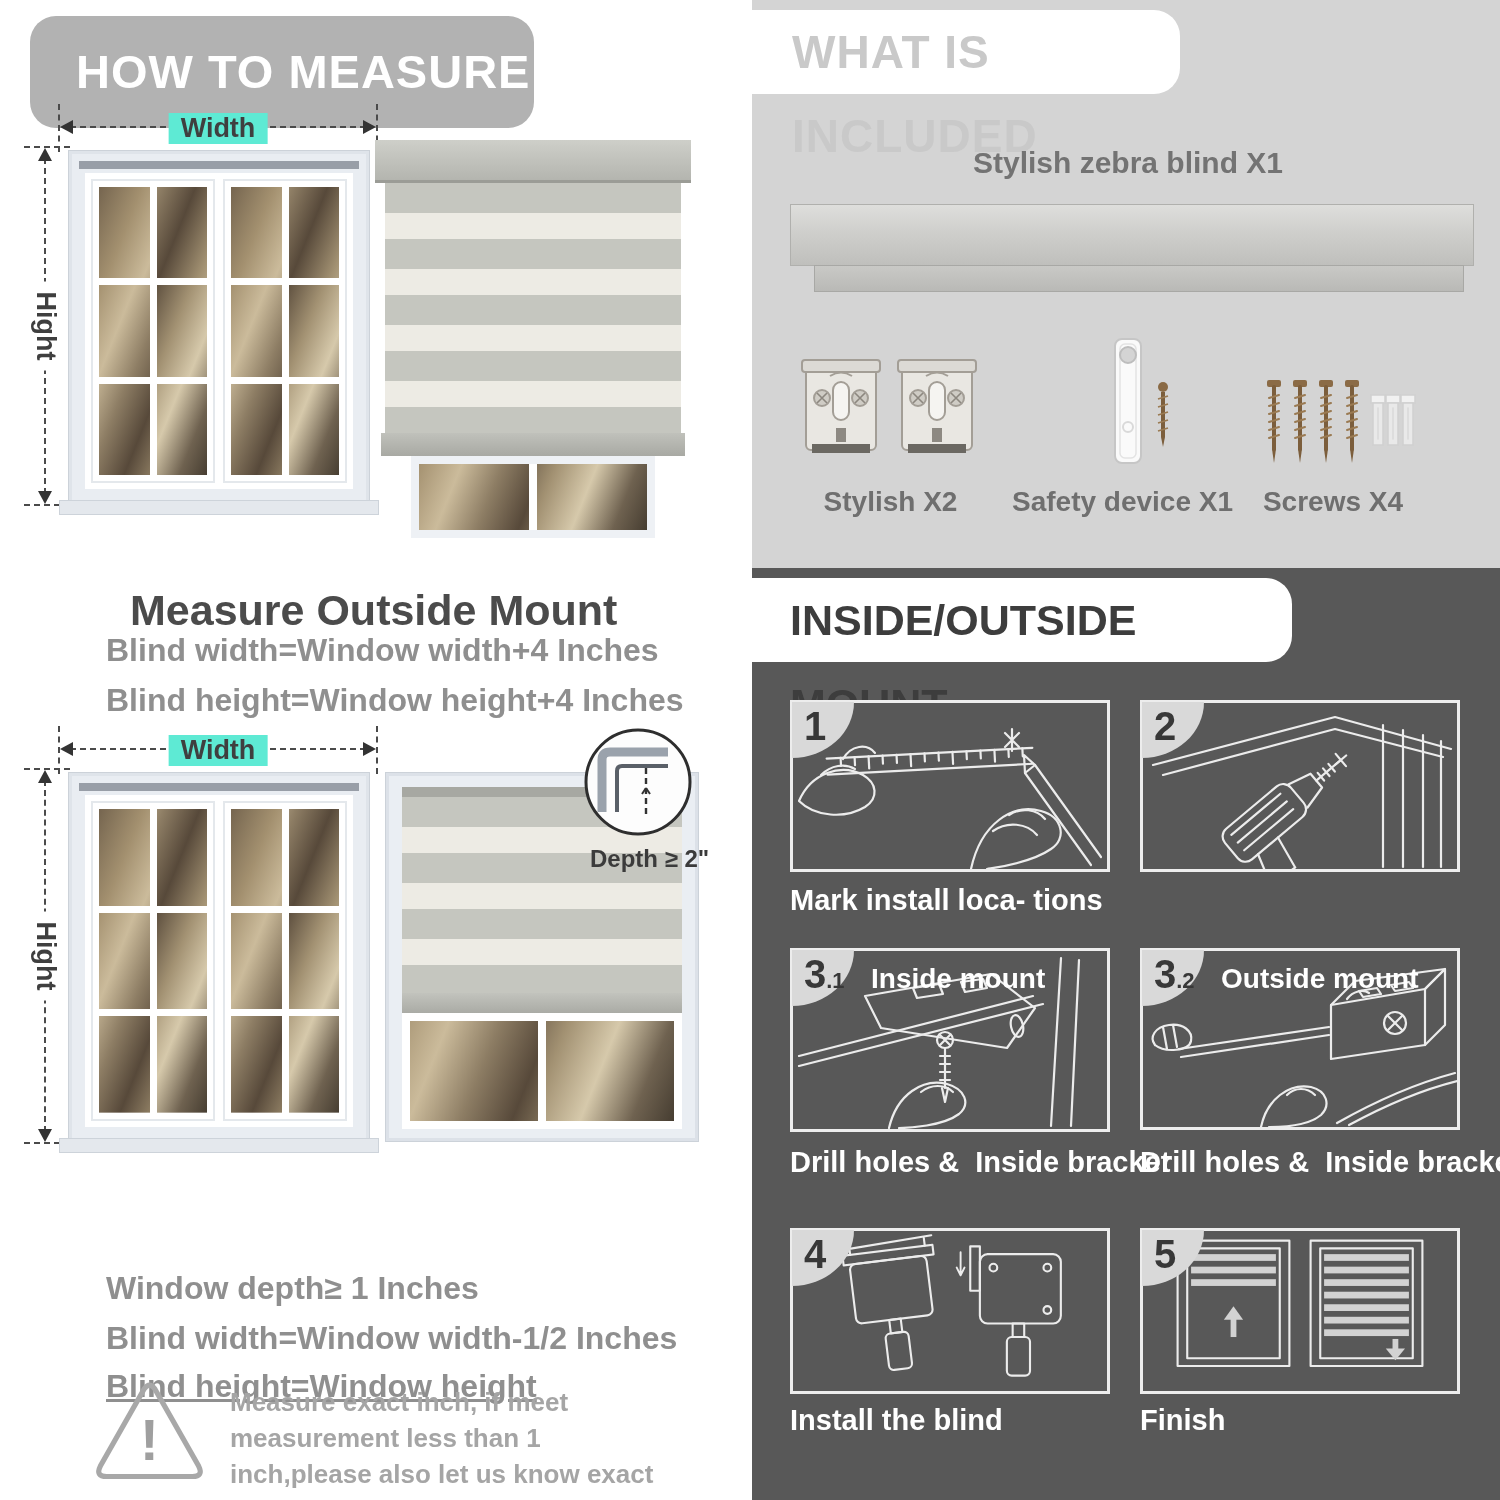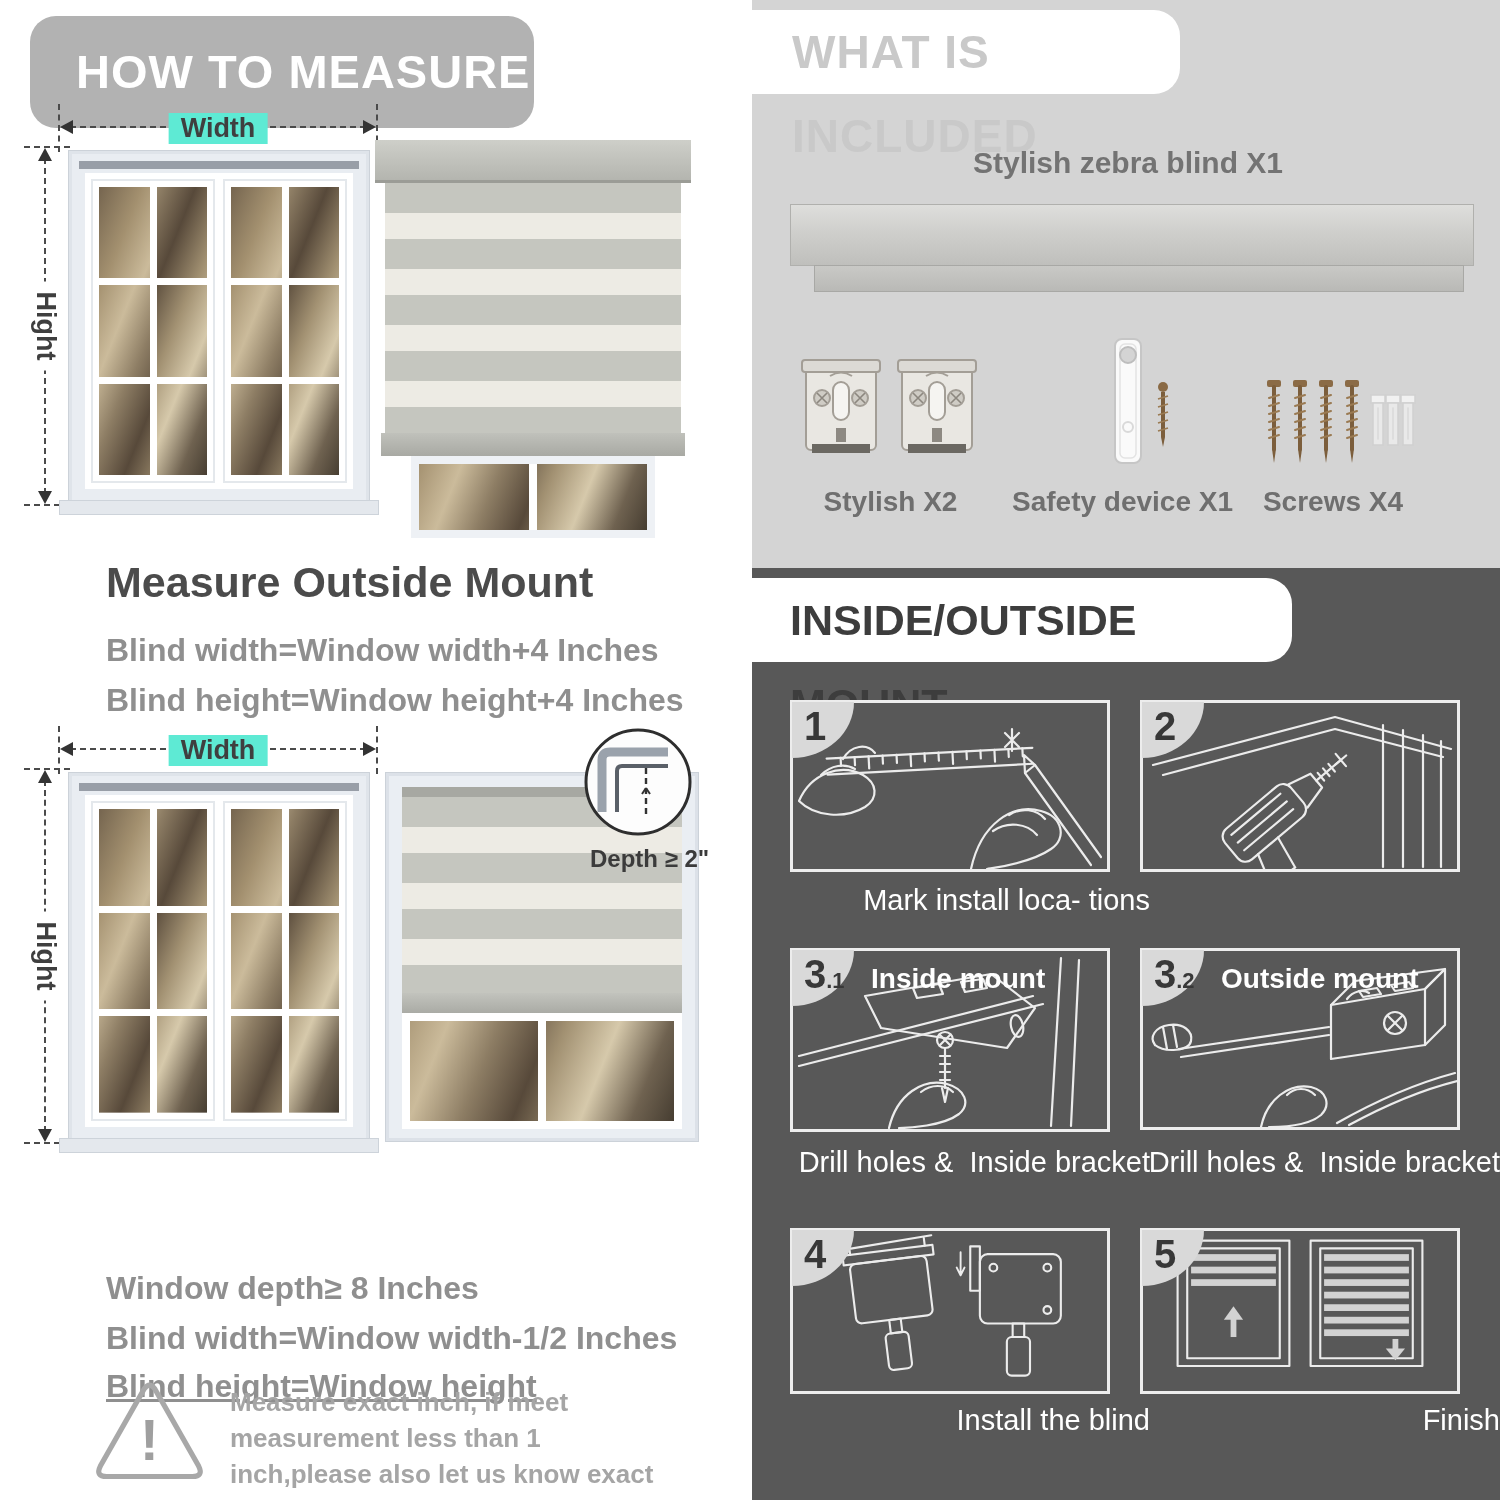--- a/index.html
+++ b/index.html
@@ -3,21 +3,21 @@
 <meta charset="utf-8">
 <style>
   html,body{margin:0;padding:0;background:#fff;}
   #canvas{position:relative;width:1500px;height:1500px;background:#ffffff;overflow:hidden;
           font-family:"Liberation Sans", sans-serif;}
   
   #lh-box{position:absolute;left:30px;top:16px;width:458px;height:112px;background:#b2b2b2;
           border-radius:26px;color:#fff;font-size:47px;font-weight:bold;letter-spacing:1px;
           line-height:112px;padding-left:46px;}
   .sec-title{position:absolute;left:106px;font-size:43px;font-weight:bold;color:#4b4b4b;white-space:nowrap;}
-  #t-out{top:522px;} #t-in{top:1174px;}
+  #t-out{top:550px;margin-left:24px;} #t-in{top:1174px;}
   .rule{position:absolute;left:106px;font-size:32px;font-weight:bold;color:#8f8f8f;white-space:nowrap;}
   #r-out-0{top:600px;} #r-out-1{top:650px;}
   #r-in-0{top:1238px;} #r-in-1{top:1288px;} #r-in-2{top:1336px;text-decoration:underline;}
   
   .window-fig{position:absolute;background:#e9edf2;border:1px solid #ccd2d9;
               box-shadow:inset 0 0 0 3px #dfe4ea;}
   #win1{left:68px;top:150px;width:300px;height:352px;}
   #win2{left:68px;top:772px;width:300px;height:368px;}
   .win-top{position:absolute;top:10px;left:10px;right:10px;height:8px;background:#989ea7;}
   .win-inner{position:absolute;top:22px;left:16px;right:16px;bottom:14px;background:#fff;
@@ -109,21 +109,21 @@
   #s1{left:790px;top:700px;height:172px;} #s2{left:1140px;top:700px;height:172px;}
   #s31{left:790px;top:948px;height:184px;} #s32{left:1140px;top:948px;height:182px;}
   #s4{left:790px;top:1228px;height:166px;} #s5{left:1140px;top:1228px;height:166px;}
   .badge{position:absolute;top:-1px;left:-1px;width:62px;height:56px;background:#d9d9d9;
          border-radius:0 0 100% 0;color:#383838;font-weight:bold;font-size:40px;line-height:1;
          padding:4px 0 0 12px;box-sizing:border-box;z-index:2;}
   .badge .sub{font-size:22px;}
   .step-tag{position:absolute;left:78px;top:12px;font-size:28px;font-weight:bold;color:#fff;
             white-space:pre;z-index:2;}
   .step-art{position:absolute;left:0;top:0;width:100%;height:100%;}
-  .step-caption{position:absolute;width:360px;font-size:29px;font-weight:normal;color:#fff;white-space:pre;text-align:right;}
+  .step-caption{position:absolute;width:360px;font-size:29px;font-weight:bold;color:#fff;white-space:pre;}
   #c1,#c2{top:884px;} #c31,#c32{top:1146px;} #c4,#c5{top:1404px;}
   #c1,#c31,#c4{left:790px;} #c2,#c32,#c5{left:1140px;}
   .la{stroke:#ececec;stroke-width:2.2;fill:none;stroke-linecap:round;stroke-linejoin:round;}
   svg text{font-family:"Liberation Sans", sans-serif;}
 </style>
 </head>
 <body>
 
 <div id="canvas">
 
@@ -238,21 +238,21 @@
 
   <svg id="magnifier" viewBox="0 0 112 112">
     <circle cx="56" cy="56" r="52" fill="#fdfdfd" stroke="#2e2e2e" stroke-width="3"></circle>
     <path d="M20,86 L20,34 Q20,26 28,26 L86,26" stroke="#9aa2ac" stroke-width="9" fill="none"></path>
     <path d="M35,86 L35,45 Q35,40 40,40 L86,40" stroke="#5a6068" stroke-width="4" fill="none"></path>
     <path d="M64,42 L64,88" stroke="#333" stroke-width="2.4" stroke-dasharray="6 4" fill="none"></path>
     <path d="M64,62 l-4,6 M64,62 l4,6" stroke="#333" stroke-width="2" fill="none"></path>
   </svg>
   <div id="depth-label">Depth ≥ 2"</div>
 
-  <p class="rule" id="r-in-0">Window depth≥ 8 Inches</p>
+  <p class="rule" id="r-in-0">Window depth≥ 1 Inches</p>
   <p class="rule" id="r-in-1">Blind width=Window width-1/2 Inches</p>
   <p class="rule" id="r-in-2">Blind height=Window height</p>
 
   <svg id="warn-svg" viewBox="0 0 110 100">
     <path d="M50,10 Q55,3 60,10 L102,84 Q107,94 96,94 L14,94 Q3,94 8,84 Z" fill="none" stroke="#a8a8a8" stroke-width="5" stroke-linejoin="round"></path>
     <text x="55" y="78" text-anchor="middle" font-size="54" font-weight="bold" fill="#9f9f9f">!</text>
   </svg>
   <div id="warn-text">Measure exact inch, if meet measurement less than 1 inch,please also let us know exact measurement, please do not leave it</div>
 
   <div id="panel-light"></div>

